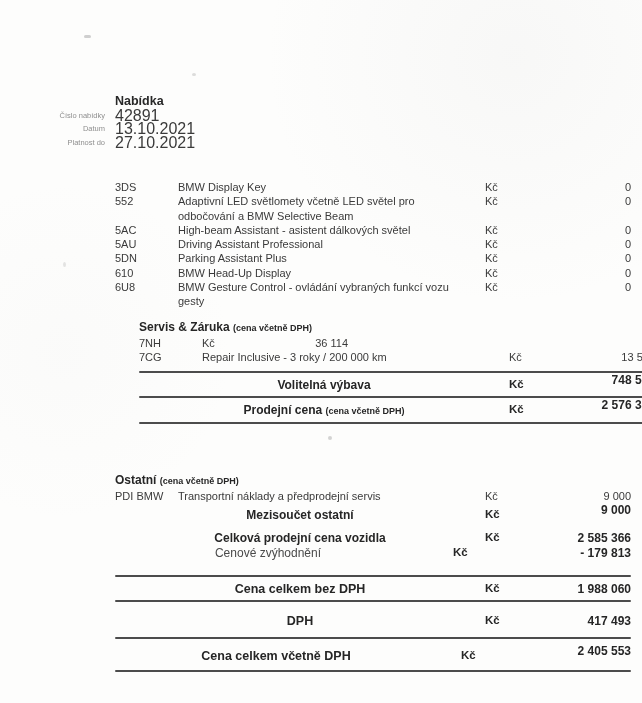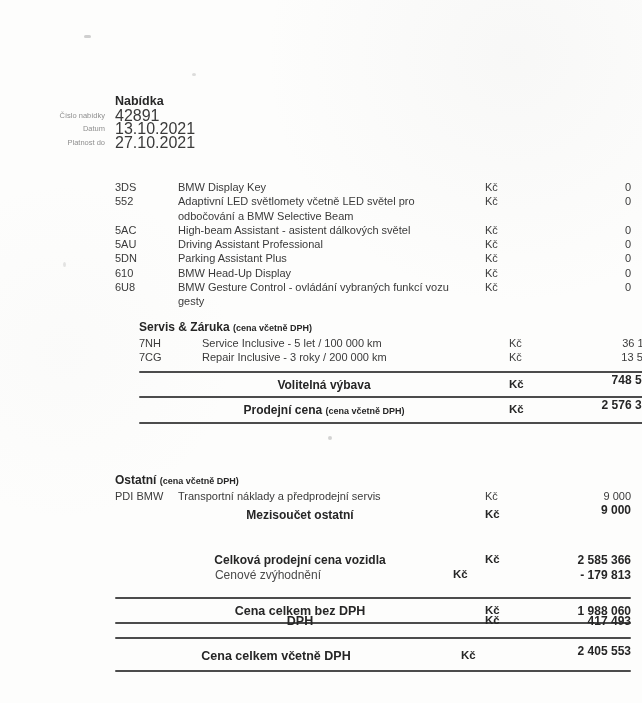--- a/index.html
+++ b/index.html
@@ -30,21 +30,21 @@
   .content { position: absolute; left: 115px; width: 516px; }
   .row { display: flex; align-items: flex-start; font-size: 11px; line-height: 14.3px; color: #3a3a3a; }
   .code { width: 63px; flex-shrink: 0; }
   .desc { flex: 1; padding-right: 14px; white-space: pre-line; }
   .cur  { width: 48px; flex-shrink: 0; }
   .amt  { width: 98px; flex-shrink: 0; text-align: right; }
 
   .options { top: 180px; }
   .servis  { top: 320px; margin-left: 24px; }
   .ostatni { top: 473px; }
-  .sumA    { top: 531px; margin-top: 22px; }
+  .sumA    { top: 531px; }
   .sumB    { top: 604px; }
 
   .sec-heading { font-size: 12px; font-weight: bold; color: #262626; line-height: 15px; }
   .sec-note { font-size: 9px; font-weight: bold; }
 
   .rule { height: 2px; background: #4c4c4c; border-radius: 1px; }
 
   .total-row { display: flex; align-items: flex-start; padding: 5px 0 3px 0; color: #262626; }
   .total-label { flex: 1; font-size: 12px; font-weight: bold; line-height: 15px; text-align: center; }
   .total-label .sec-note { font-weight: bold; }
@@ -138,21 +138,20 @@
     </div>
   </div>
 
   <div class="content servis">
     <div class="sec-heading">
       <span>Servis &amp; Záruka</span>
       <span class="sec-note">(cena včetně DPH)</span>
     </div>
     <div class="row">
       <span class="code">7NH</span>
-      <span class="desc">Service Inclusive - 5 let / 100 000 km</span>
       <span class="cur">Kč</span>
       <span class="amt">36 114</span>
     </div>
     <div class="row">
       <span class="code">7CG</span>
       <span class="desc">Repair Inclusive - 3 roky / 200 000 km</span>
       <span class="cur">Kč</span>
       <span class="amt">13 546</span>
     </div>
     <div class="gap6"></div>

